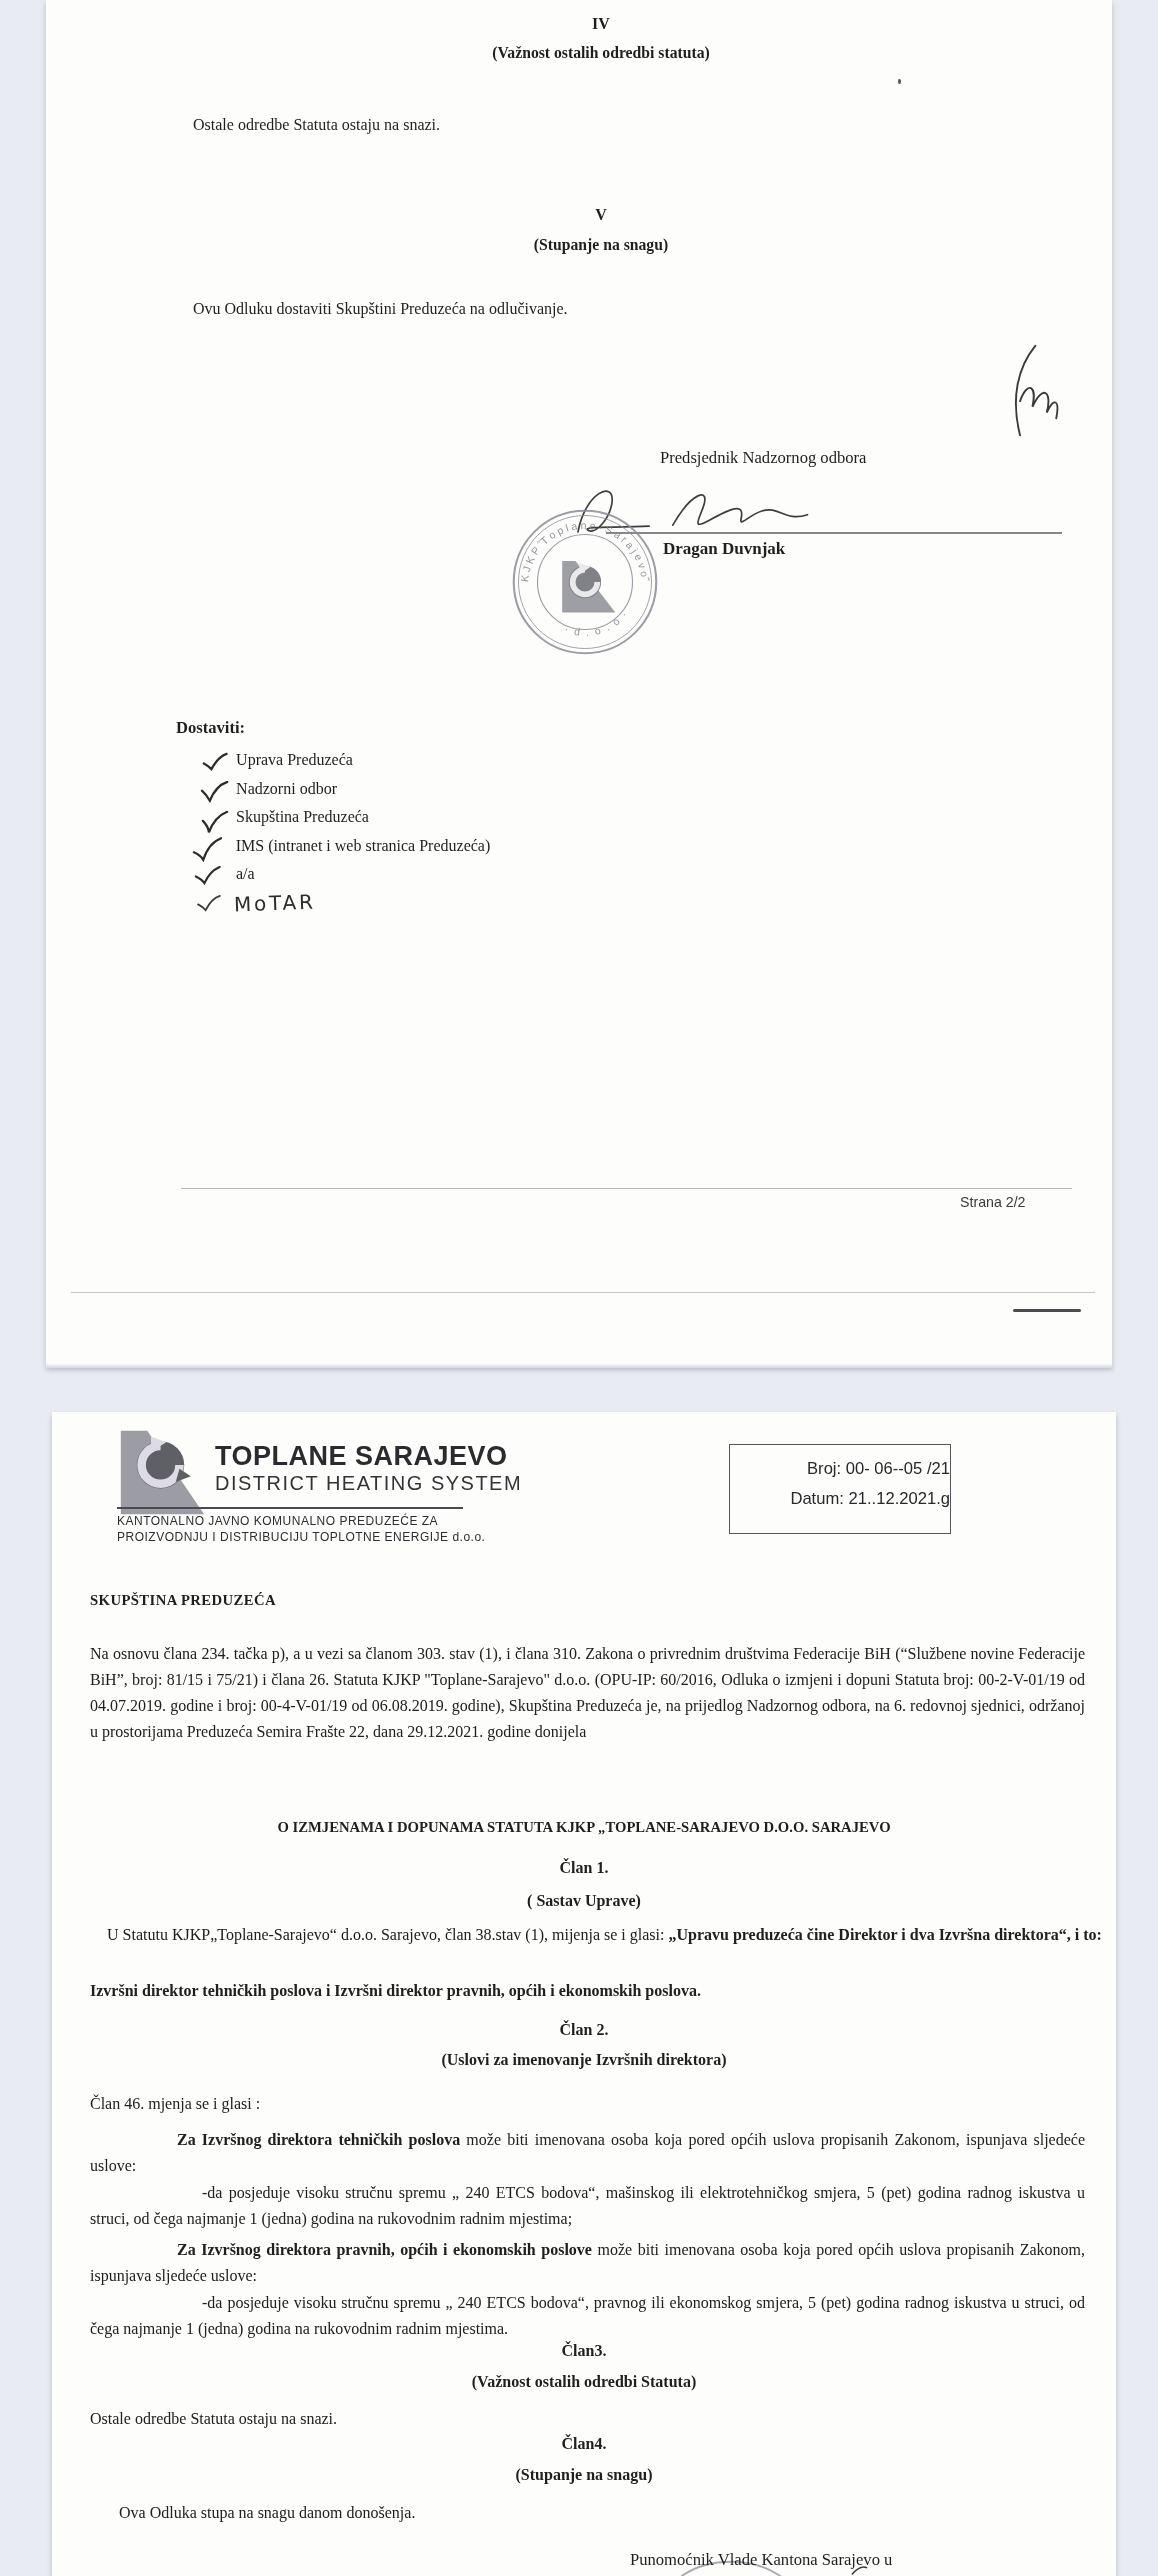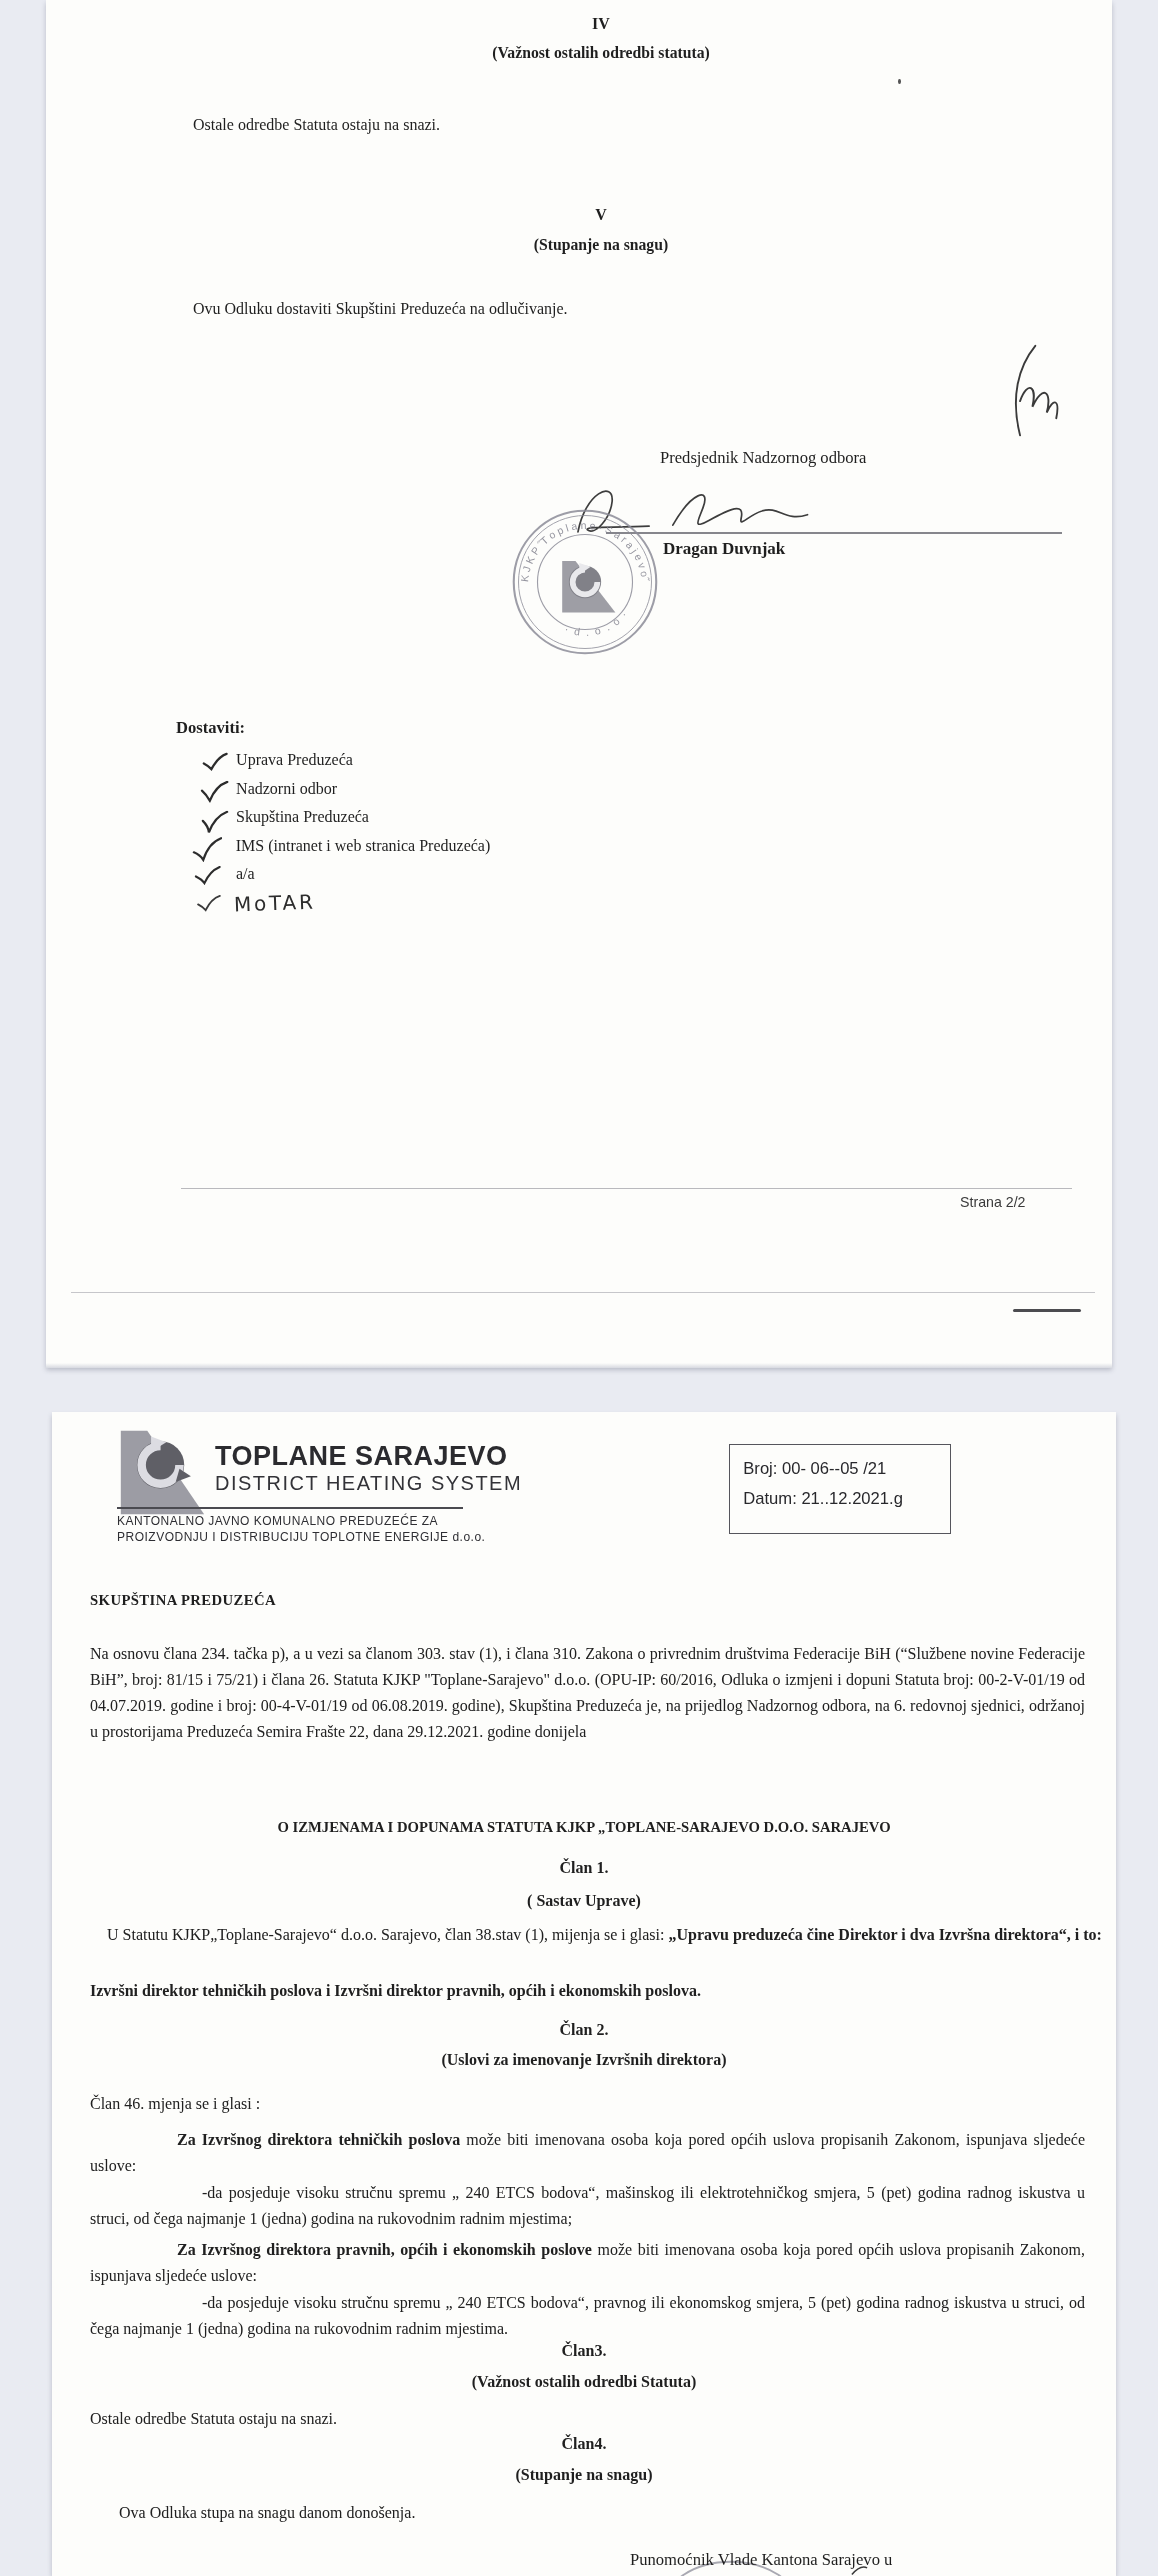--- a/index.html
+++ b/index.html
@@ -17,21 +17,21 @@
   .just{text-align:justify;}
   .body-txt{font-size:16px;line-height:26px;color:#202020;}
   .head-num{font-size:16px;font-weight:bold;}
   .head-sub{font-size:15.7px;font-weight:bold;}
   .faint-line{background:#b9b9bd;height:0.9px;}
   .speck{position:absolute;width:2.8px;height:4.7px;background:#555;border-radius:50%;}
   .check-row{display:flex;align-items:flex-start;height:28.5px;}
   .check-row .lbl{font-size:16px;line-height:23px;margin-left:7.6px;}
   .check-ic{flex:0 0 auto;margin-top:3.8px;}
   .hand{font-family:"DejaVu Sans", sans-serif;font-size:20px;letter-spacing:2.8px;color:#2d2d2d;transform:rotate(-2deg);display:inline-block;}
-  .refbox{border:1.9px solid #55555c;box-sizing:border-box;}
+  .refbox{border:1.9px solid #55555c;box-sizing:border-box;text-align:right;}
   .refbox .row{font-family:"Liberation Sans", sans-serif;font-size:16.6px;color:#28282c;margin:0 0 9.5px 13.3px;}
   .brand-name{font-family:"Liberation Sans", sans-serif;font-weight:bold;font-size:27px;letter-spacing:0.5px;color:#2b2b2f;white-space:nowrap;}
   .brand-sub{font-family:"Liberation Sans", sans-serif;font-size:20px;letter-spacing:1.5px;color:#333338;white-space:nowrap;margin-top:0.9px;}
   .org-line{font-family:"Liberation Sans", sans-serif;font-size:12px;letter-spacing:0.5px;color:#2e2e33;line-height:15.7px;white-space:nowrap;}
   .indent1{text-indent:87px;}
   .indent2{text-indent:112px;}
 </style>
 </head>
 <body>
 

